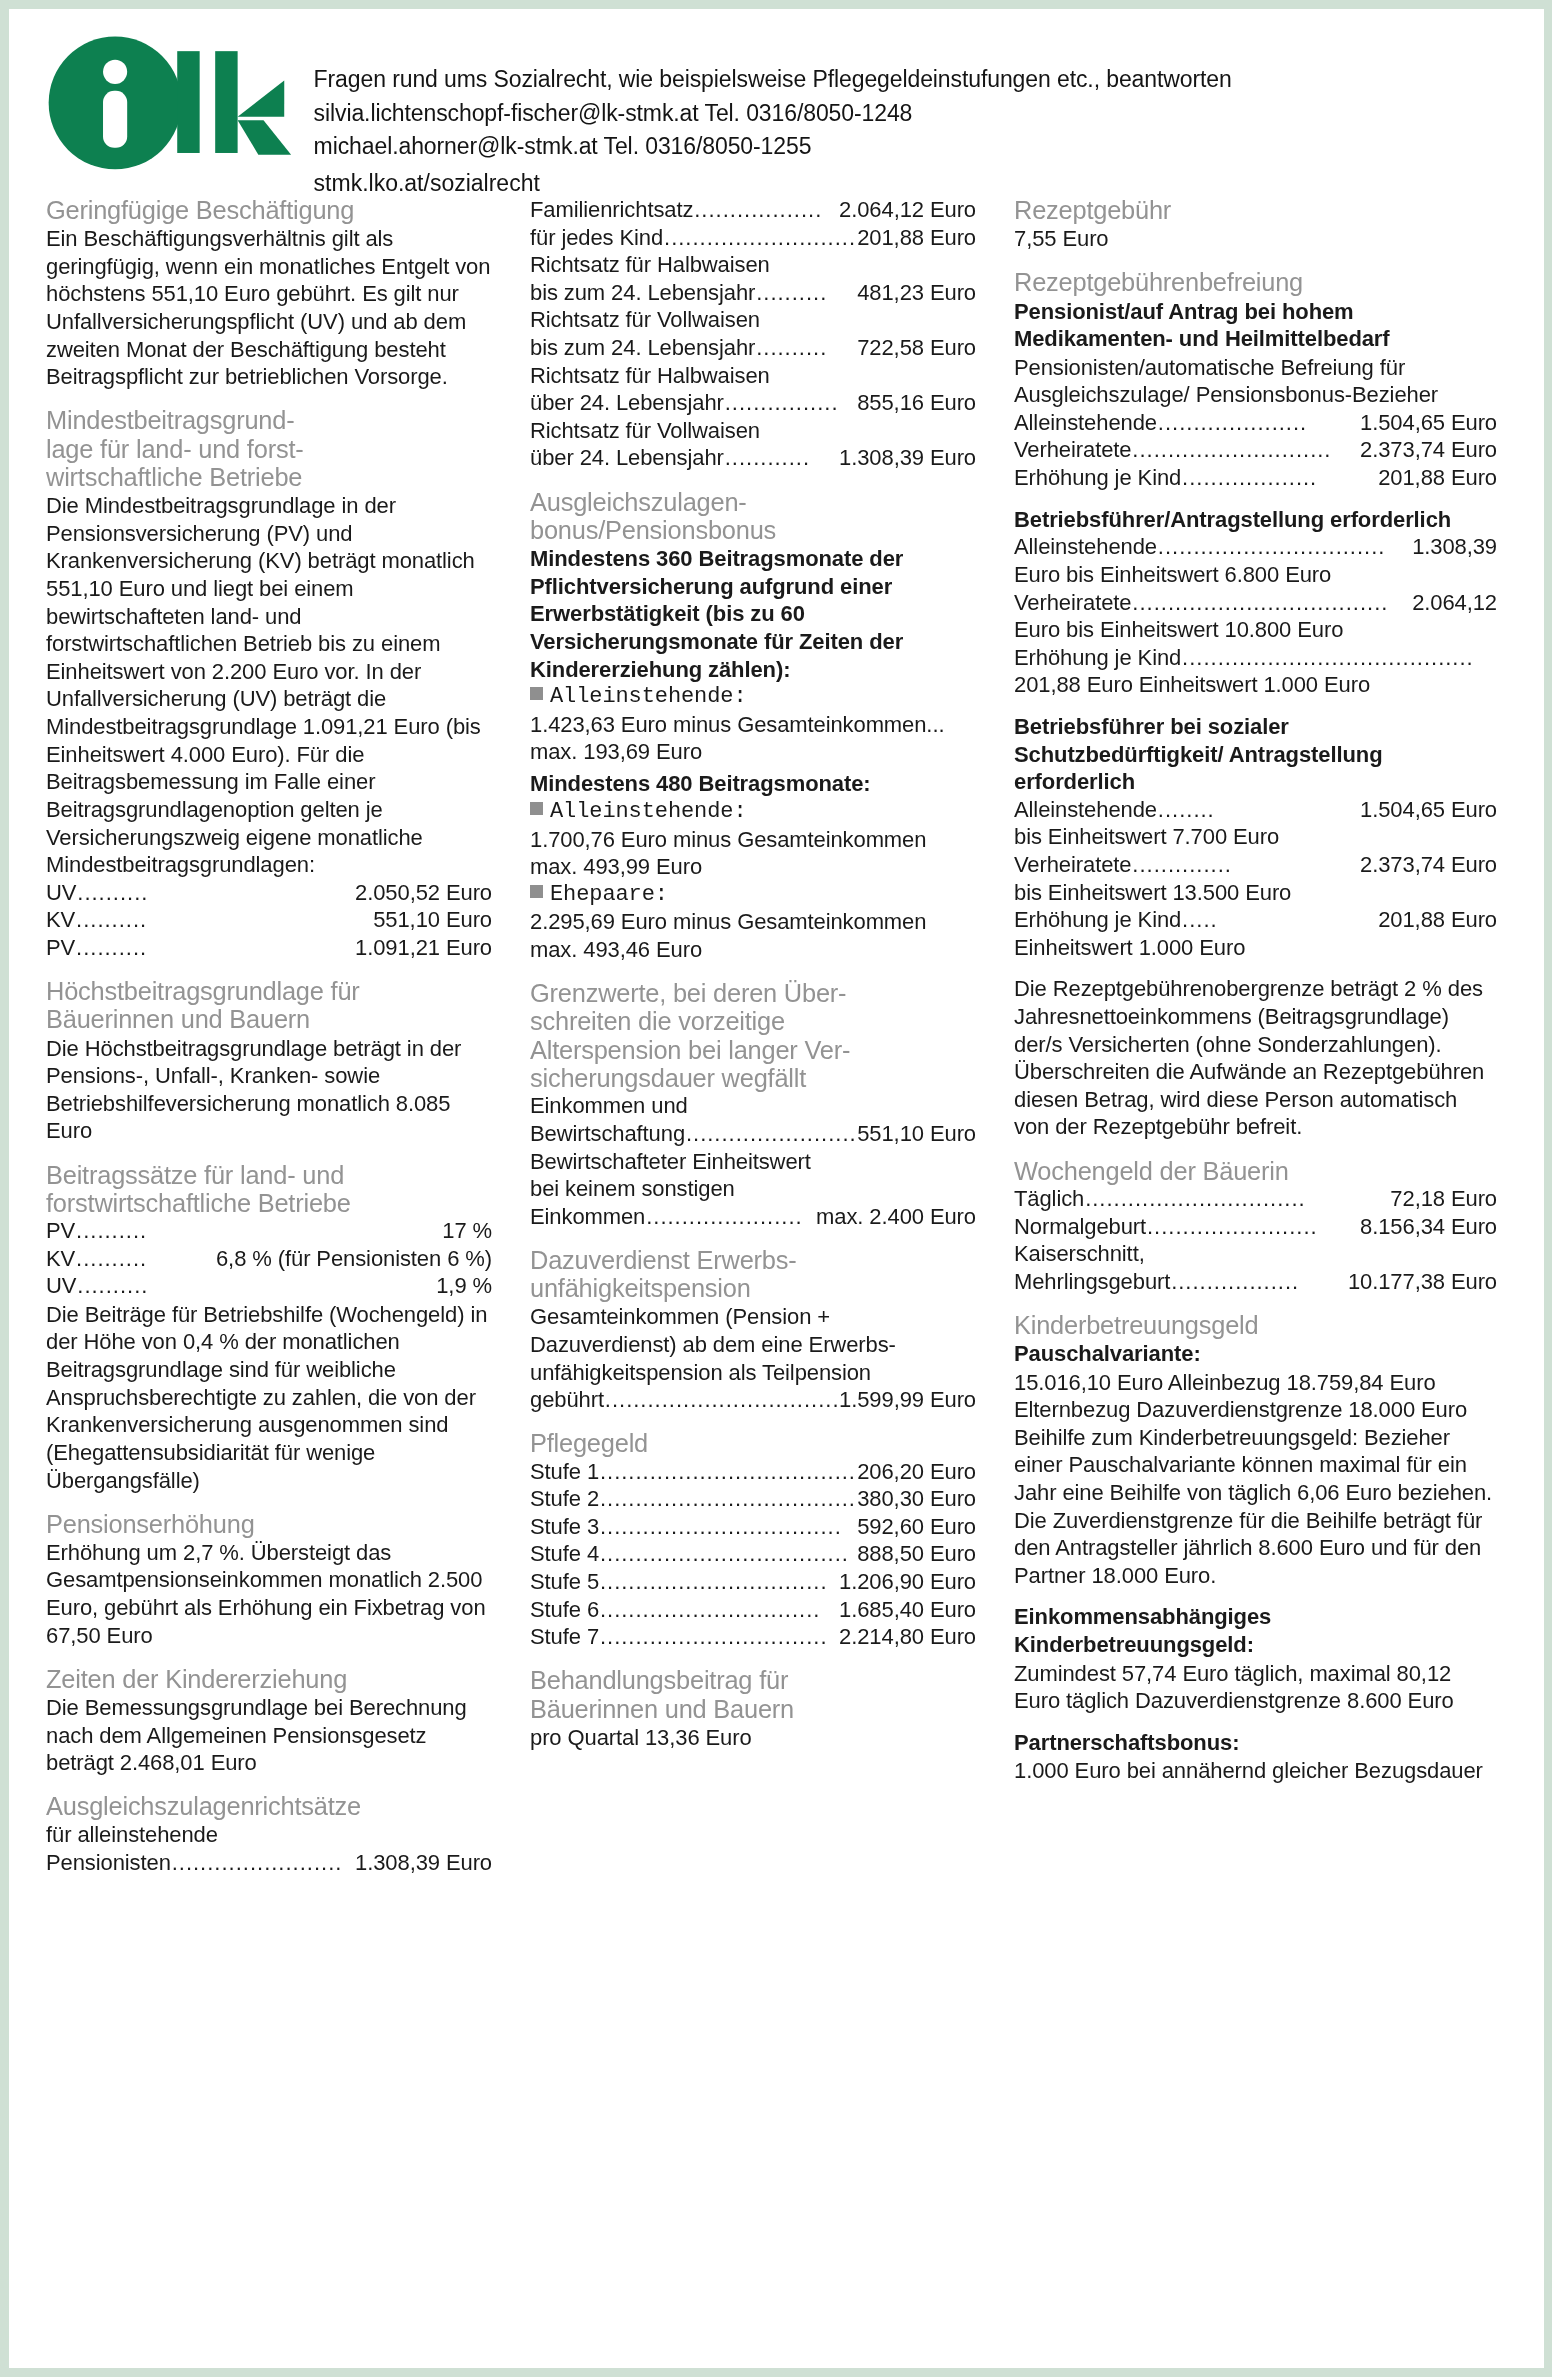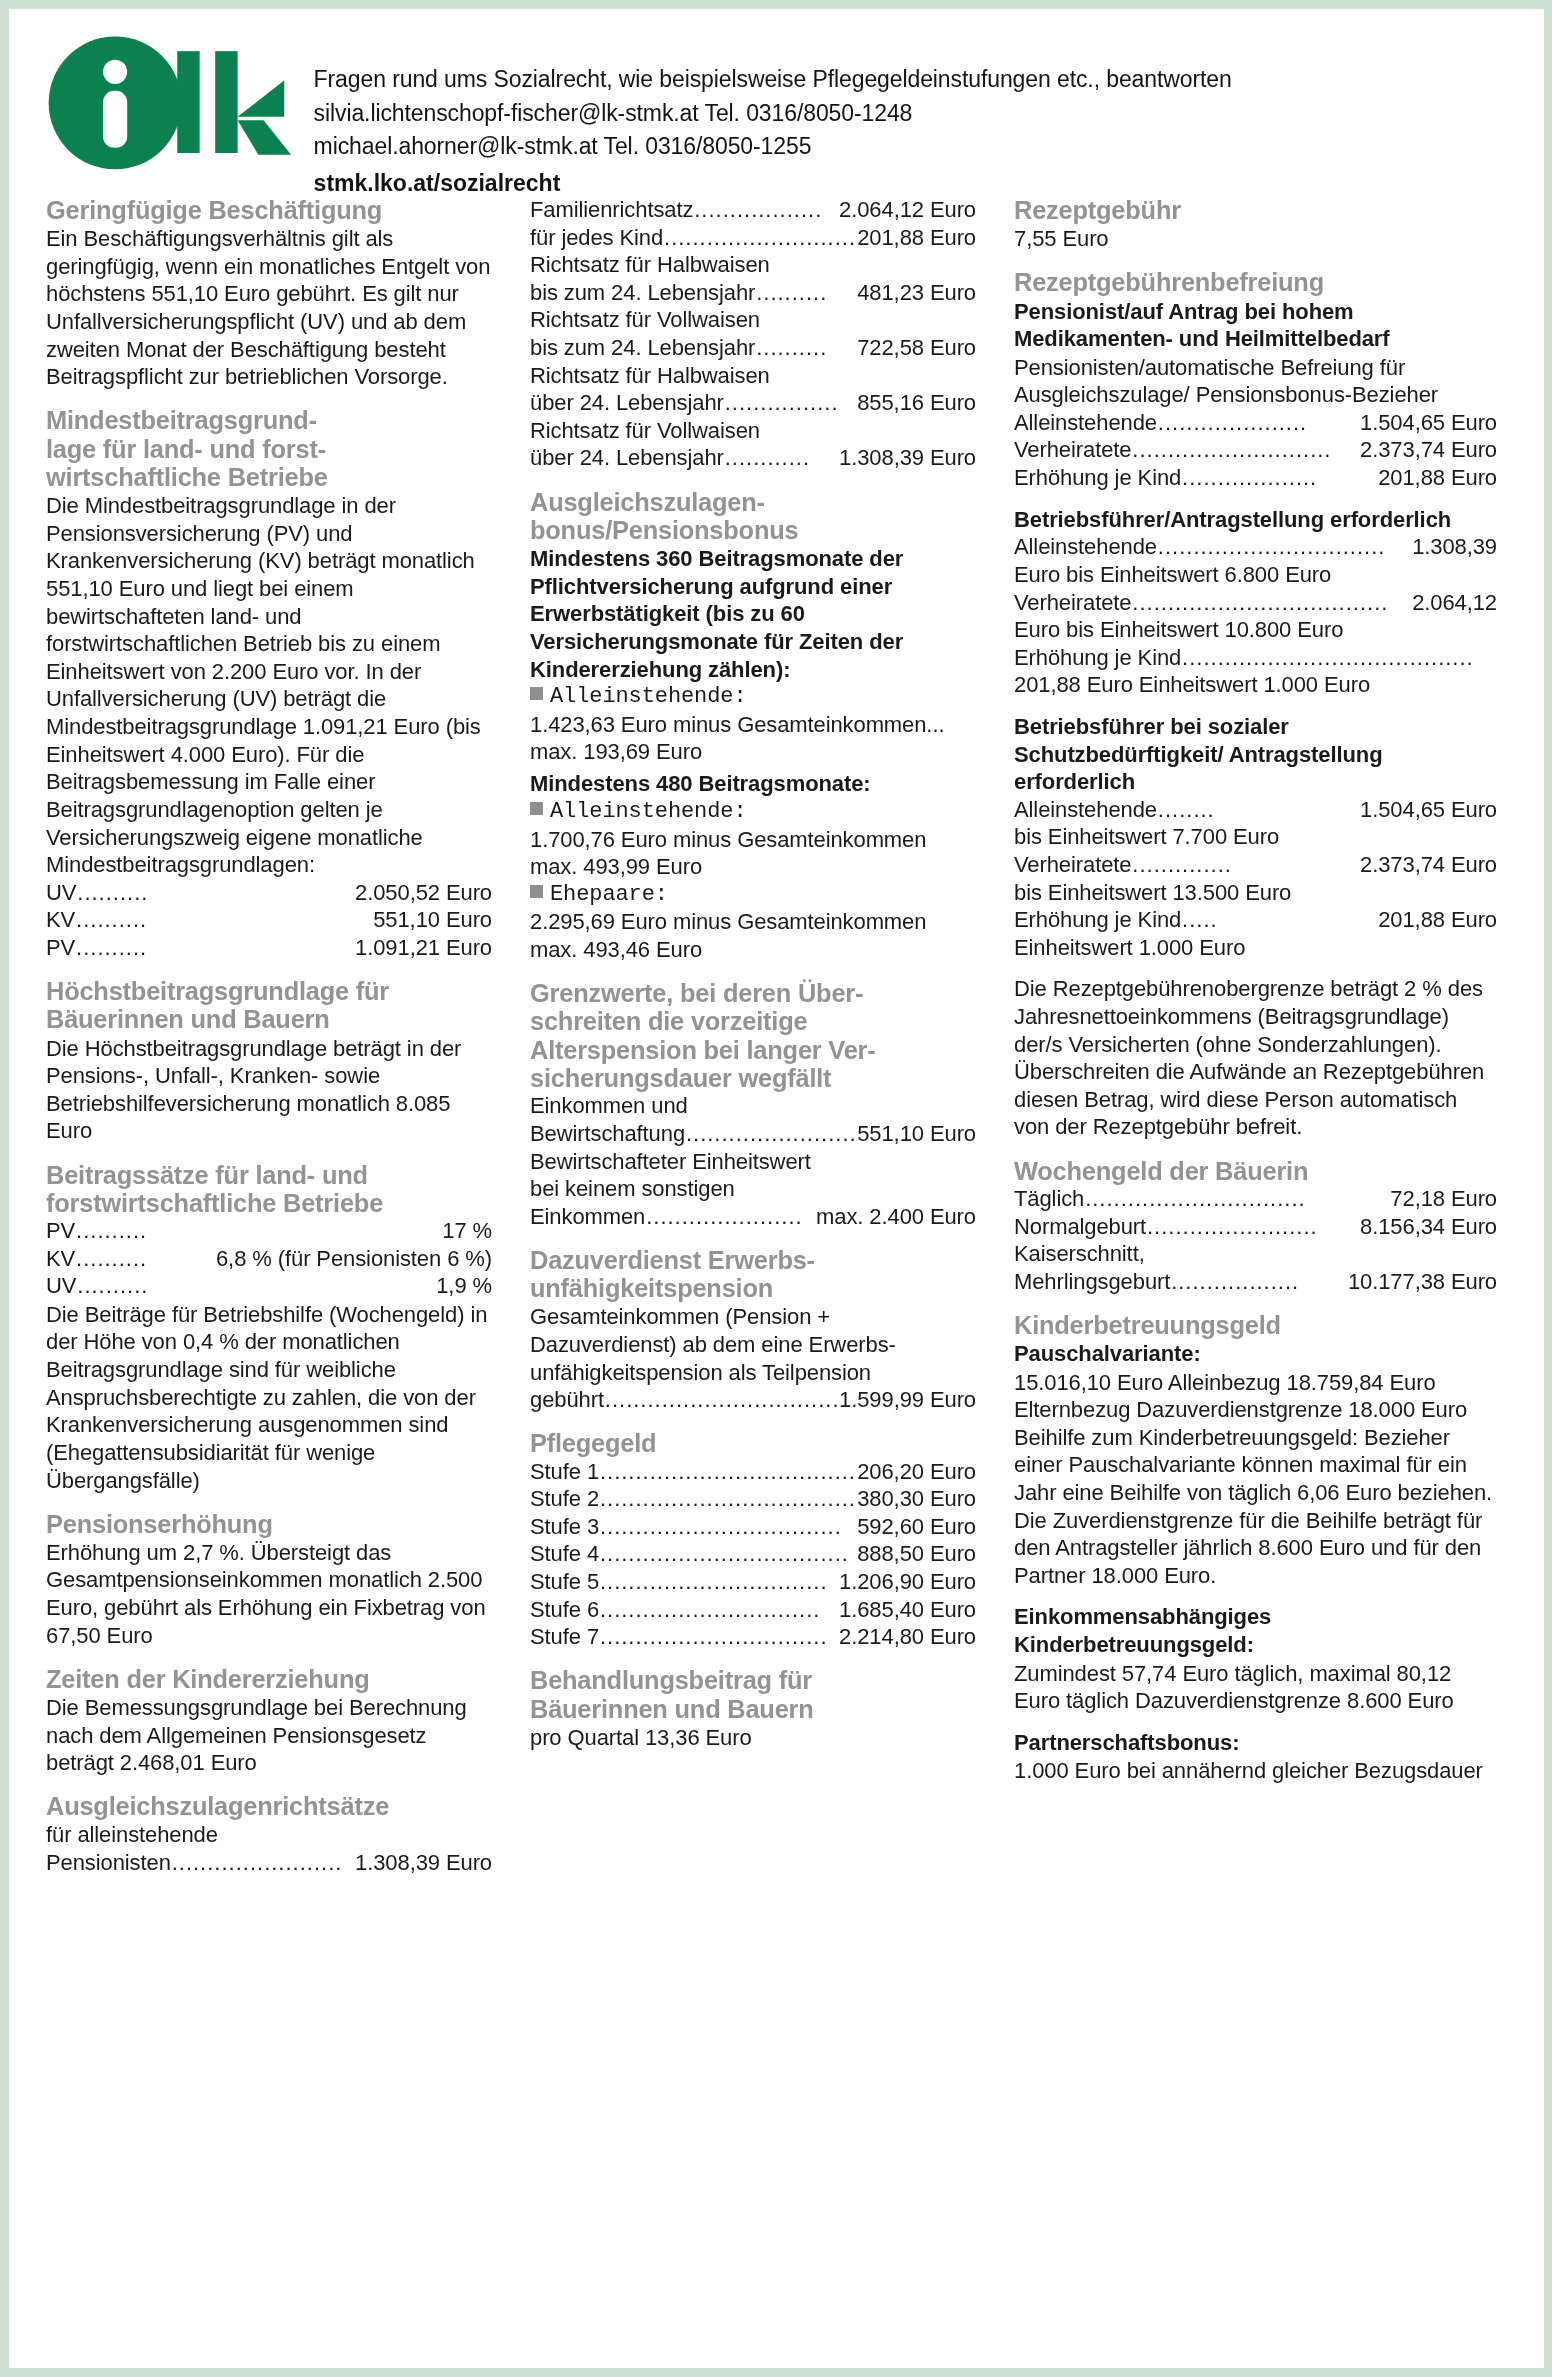--- a/index.html
+++ b/index.html
@@ -42,39 +42,39 @@
   .logo svg{display:block;}
   .header-text{
     margin-left:8.6px;
     margin-top:36px;
     color:#141414;
     line-height:1.44;
   }
   .h-line{font-size:23px;letter-spacing:-0.1px;white-space:nowrap;}
   .h-line .b{font-weight:normal;}
   .h-line.small-gap{margin-top:1.7px;}
-  .h-url{font-size:23px;font-weight:bold;margin-top:3.5px;}
+  .h-url{font-size:23px;font-weight:normal;margin-top:3.5px;}
 
   
   .cols{
     display:flex;
     padding:0 35px 0 35px;
     box-sizing:border-box;
     gap:38px;
     align-items:flex-start;
   }
   .col{flex:1 1 0;min-width:0;}
   .col1{flex:0 0 446px;}
   .col2{flex:0 0 446px;}
   .col3{flex:0 0 483px;}
 
   h2.sect{
     margin:0;
     color:#939393;
-    font-weight:bold;
+    font-weight:normal;
     font-size:25.4px;
     line-height:1.115;
     letter-spacing:-0.2px;
     padding-top:15.5px;
   }
   h2.sect.first{padding-top:0;}
 
   p.body{
     margin:0.9px 0 0 0;
     color:#1a1a1a;

